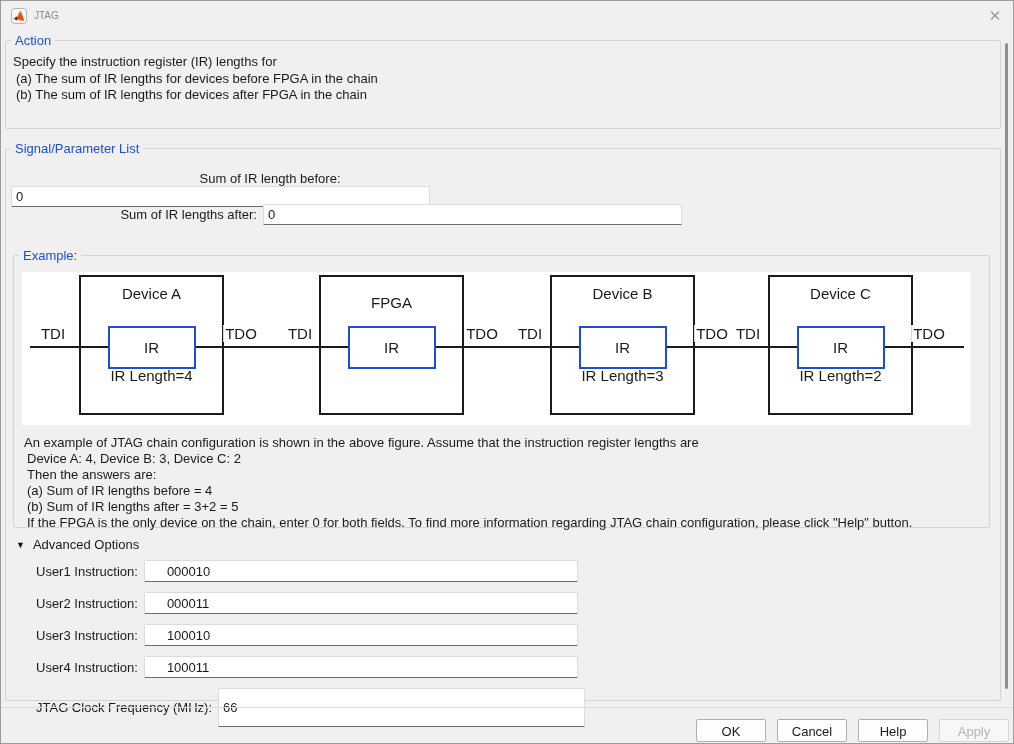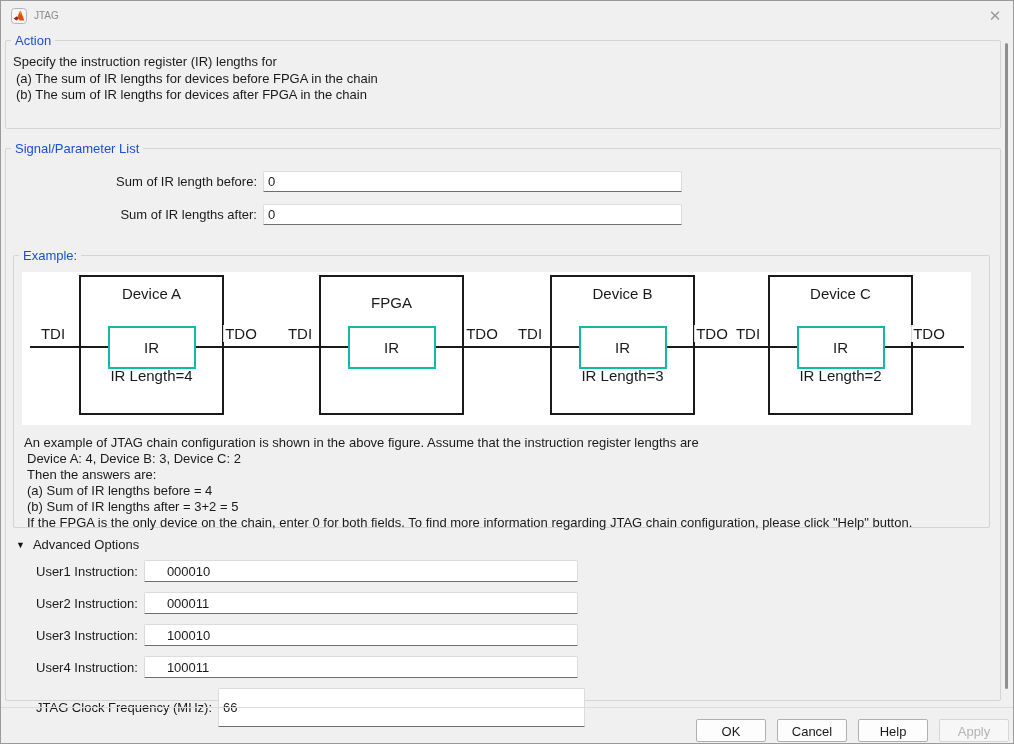--- a/index.html
+++ b/index.html
@@ -26,33 +26,33 @@
   .signal-group{left:4px;top:140px;width:996px;height:560px;}
   .example-group{left:7px;top:92px;width:977px;height:280px;}
   
   .srow{position:absolute;display:flex;align-items:center;}
   .srow label{display:block;text-align:right;padding-right:6px;}
   .tinput{
     height:21px;background:#fff;border:1px solid #dcdcdc;border-bottom:1px solid #6e6e6e;
     border-radius:2px 2px 0 0;padding:0 4px;font-family:"Liberation Sans",sans-serif;
     font-size:13px;color:#1a1a1a;outline:none;
   }
-  .srow-1{left:5px;top:15px;}
+  .srow-1{left:5px;top:15px;flex-direction:column;}
   .srow-2{left:5px;top:48px;}
   .slabel{width:252px;}
   .sinput{width:419px;}
   
   .diagram{position:absolute;left:8px;top:9px;width:949px;height:153px;background:#ffffff;}
   .chain-line{position:absolute;left:8px;top:74px;width:934px;height:1.5px;background:#1a1a1a;}
   .device{position:absolute;top:3px;width:145px;height:140px;border:2px solid #1a1a1a;font-size:15px;}
   .dev-a{left:57px;} .dev-fpga{left:297px;} .dev-b{left:528px;} .dev-c{left:746px;}
   .dev-name{text-align:center;margin-top:8px;}
   .dev-fpga .dev-name{margin-top:17px;}
   .ir-box{position:absolute;left:calc(50% - 44px);top:49px;width:88px;height:43px;
-    border:2px solid #14b8a6;background:#fff;text-align:center;line-height:39px;}
+    border:2px solid #1d4ed8;background:#fff;text-align:center;line-height:39px;}
   .ir-len{position:absolute;bottom:29px;width:100%;text-align:center;}
   .pinlabel{position:absolute;top:53px;transform:translateX(-50%);font-size:15px;background:#fff;padding:0 2px;}
   
   .notes{position:absolute;left:10px;top:172px;line-height:16px;}
   
   .adv-header{position:absolute;left:10px;top:381px;display:flex;align-items:center;cursor:default;}
   .adv-tri{font-size:9px;color:#111;margin-right:8px;}
   .arow{position:absolute;display:flex;align-items:center;left:30px;}
   .arow label{padding-right:6px;}
   .ainput{width:434px;height:22px;padding-left:22px;}

